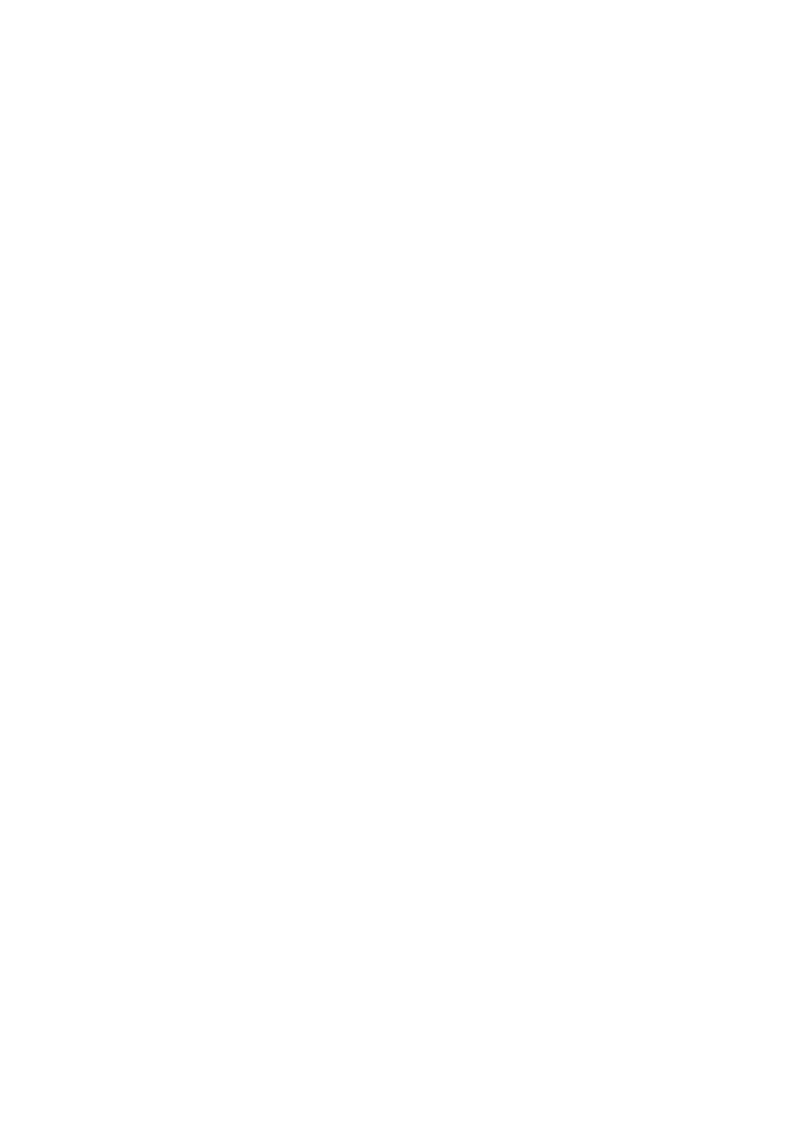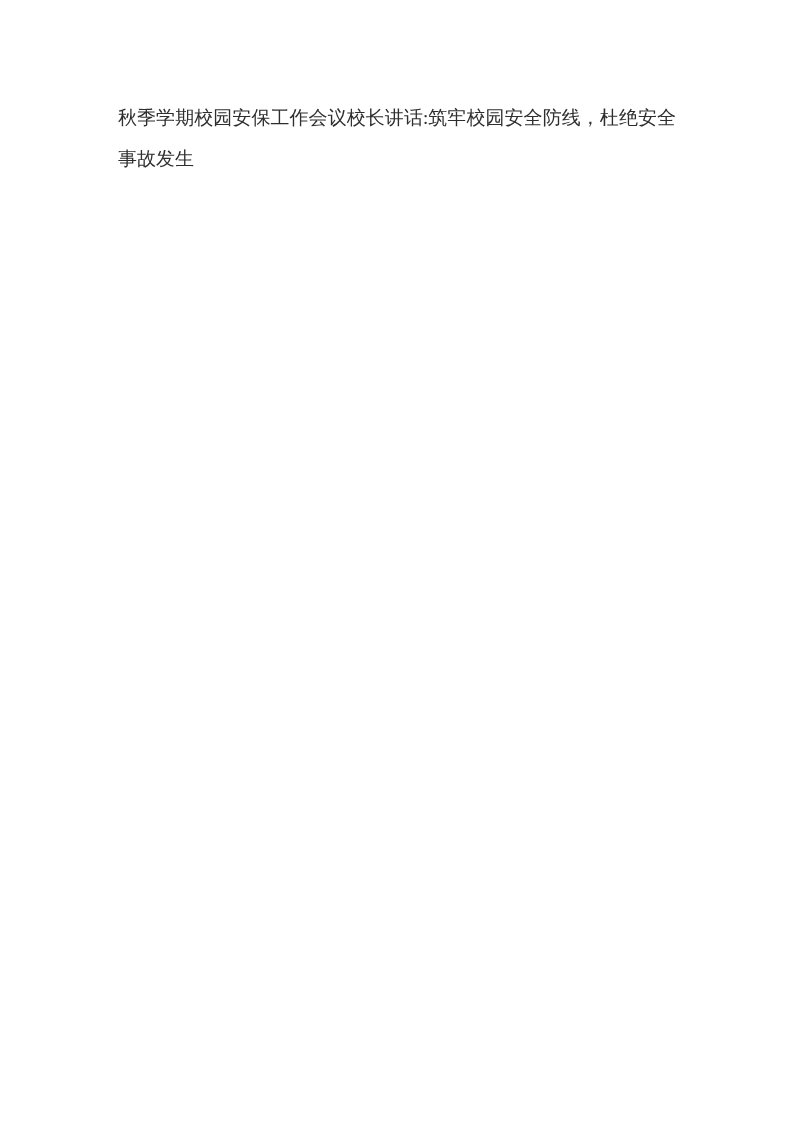--- a/index.html
+++ b/index.html
@@ -35,20 +35,19 @@
   }
   .section-heading {
     margin-bottom: 0 !important;
   }
 </style>
 </head>
 <body>
 
 <div class="doc-page">
   <article>
-    <p class="doc-title">秋季学期校园安保工作会议校长讲话:筑牢校园安全防线，杜绝安全事故发生</p>
 
 
 
 
 
   </article>
 </div>
 
 </body></html>

